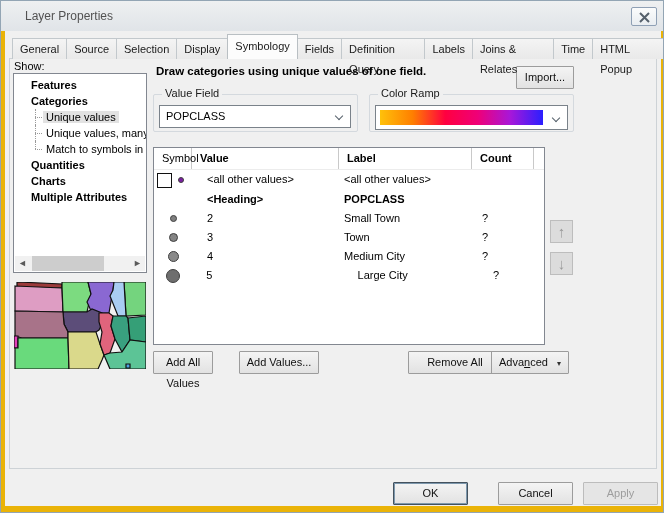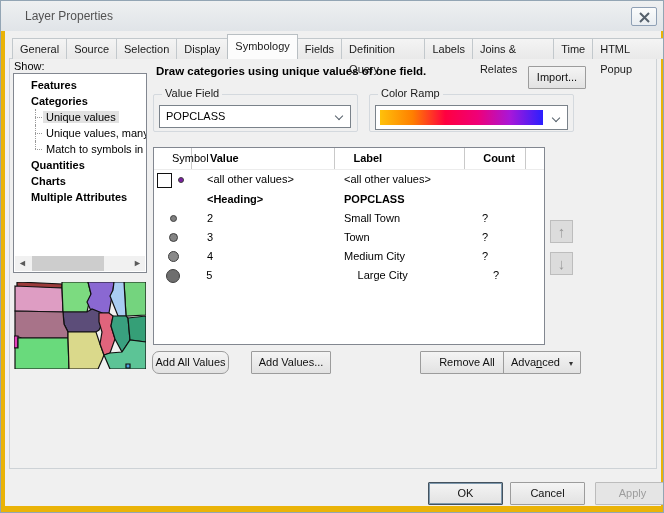--- a/index.html
+++ b/index.html
@@ -27,33 +27,33 @@
   .tree-item.child.tree-last::after{bottom:8px;}
   .tree-item .lbl{padding:0 3px;}
   .tree-item.selected .lbl{background:#e2e2e2;}
   .hscroll{position:absolute;left:1px;right:1px;bottom:1px;height:15px;background:#f1f1f1;display:flex;}
   .hs-arrow{width:15px;height:15px;color:#5a5a5a;font-size:9px;line-height:15px;text-align:center;}
   .hs-track{flex:1;position:relative;}
   .hs-thumb{position:absolute;left:2px;top:0;height:15px;width:72px;background:#cdcdcd;}
   .map-wrap{position:absolute;left:13px;top:281px;width:132px;height:87px;z-index:2;}
   
   .desc{position:absolute;left:155px;top:64px;width:355px;font-weight:bold;font-size:11.5px;z-index:2;}
-  .btn{position:absolute;height:23px;background:linear-gradient(#f4f4f4,#e2e2e2);border:1px solid #9c9c9c;text-align:center;line-height:21px;color:#111;border-radius:1px;z-index:2;margin-left:12px;}
+  .btn{position:absolute;height:23px;background:linear-gradient(#f4f4f4,#e2e2e2);border:1px solid #9c9c9c;text-align:center;line-height:21px;color:#111;border-radius:1px;z-index:2;}
   .btn.disabled{color:#9d9d9d;background:#e5e5e5;border-color:#bcbcbc;}
   .btn.default{border:1px solid #44525e;box-shadow:inset 0 0 0 1px #7d98ad;}
   .groupbox{position:absolute;border:1px solid #d4d9de;border-radius:2px;z-index:2;}
   .groupbox>.gb-label{position:absolute;top:-8px;left:8px;background:#f0f0f0;padding:0 3px;color:#1a1a1a;}
   .combo{position:absolute;background:#fff;border:1px solid #7a828a;z-index:2;}
   .combo .val{position:absolute;left:6px;top:0;line-height:21px;}
   .chev{position:absolute;right:8px;top:7px;width:6px;height:6px;border-right:1.5px solid #55606a;border-bottom:1.5px solid #55606a;transform:rotate(45deg);}
   .ramp{position:absolute;left:4px;top:4px;bottom:4px;right:24px;}
   
   .symtable{position:absolute;left:152px;top:146px;width:392px;height:198px;background:#fff;border:1px solid #828790;z-index:2;}
   .thead{display:flex;height:22px;border-bottom:1px solid #ececec;}
-  .th{line-height:21px;padding-left:18px;border-right:1px solid #c9c9c9;font-weight:bold;}
+  .th{line-height:21px;padding-left:8px;border-right:1px solid #c9c9c9;font-weight:bold;}
   .th:first-child{font-weight:normal;}
   .th:last-child{border-right:none;}
   .trow{display:flex;height:19px;line-height:19px;}
   .trow.first{height:20px;}
   .tc{overflow:hidden;white-space:nowrap;}
   .tc.sym{display:flex;align-items:center;justify-content:center;gap:6px;}
   .tc.val{padding-left:15px;}
   .tc.lab{padding-left:5px;}
   .tc.cnt{padding-left:10px;}
   .trow.bold .tc{font-weight:bold;}
@@ -208,24 +208,24 @@
           <div class="tc val" style="width: 147px;">5</div>
           <div class="tc lab" style="width: 133px; margin-left: 17px;">Large City</div>
           <div class="tc cnt" style="width: 62px;">?</div>
         </div>
       </div>
   </div>
 
   <div class="updown" style="top:219px;"><span>↑</span></div>
   <div class="updown" style="top:251px;"><span>↓</span></div>
 
-  <div class="btn" style="left:139px;top:350px;width:77px;border-radius:7px;">Add All Values</div>
+  <div class="btn" style="left:152px;top:350px;width:60px;">Add All Values</div>
   <div class="btn" style="left:238px;top:350px;width:80px;">Add Values...</div>
   <div class="btn" style="left:407px;top:350px;width:94px;">Remove All</div>
   <div class="btn" style="left:490px;top:350px;width:78px;">
     <span>Adva</span><span style="text-decoration:underline;">n</span><span>ced</span>
     <span style="margin-left:6px;font-size:8px;color:#333;">▾</span>
   </div>
 
-  <div class="btn default footer-btn" style="left:415px;top:481px;width:75px;">OK</div>
+  <div class="btn default footer-btn" style="left:392px;top:481px;width:75px;">OK</div>
   <div class="btn footer-btn" style="left:497px;top:481px;width:75px;">Cancel</div>
   <div class="btn disabled footer-btn" style="left:582px;top:481px;width:75px;">Apply</div>
 </div>
 
 </body></html>

